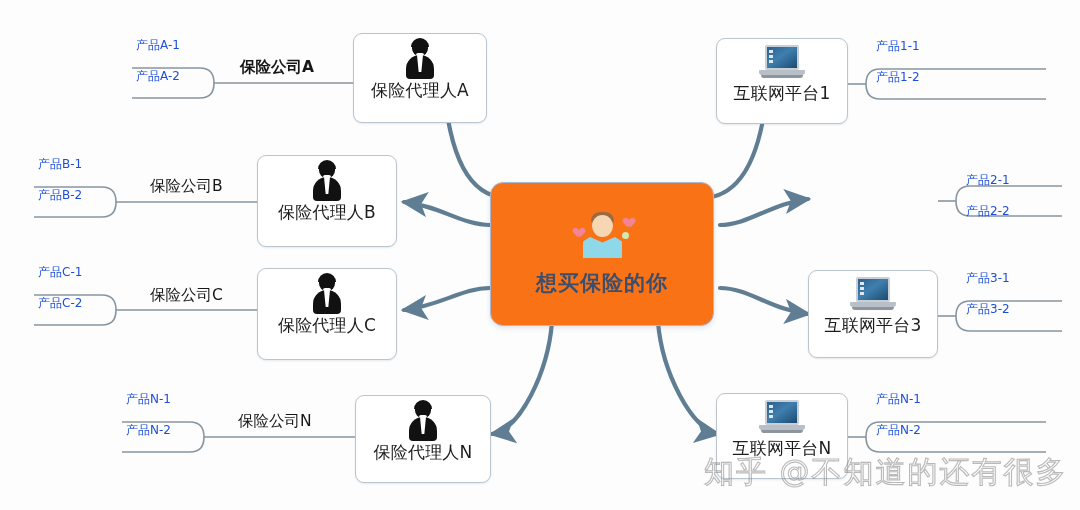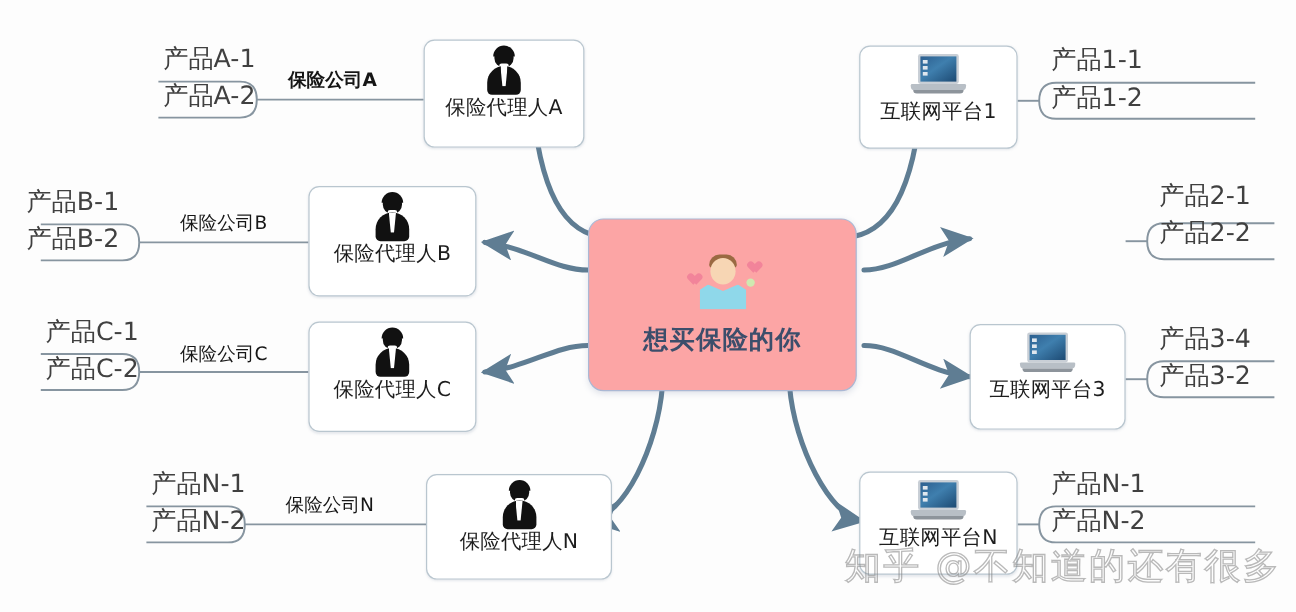--- a/index.html
+++ b/index.html
@@ -82,21 +82,21 @@
   }
   .ico-laptop .base2{
     position:absolute;left:2px;top:30px;width:42px;height:3px;
     background:#8d949b;border-radius:0 0 3px 3px;
   }
 
   
   #center{
     position:absolute;
     box-sizing:border-box;
-    background:#fca5a5;
+    background:#f97316;
     border:1.5px solid #aab8d4;
     border-radius:13px;
     display:flex;flex-direction:column;align-items:center;justify-content:center;
     box-shadow:0 2px 5px rgba(110,125,160,.20);
     font-family:Liberation Serif, serif;
   }
   #center .ctitle{
     font-size:21px;font-weight:bold;color:#3c4e6b;letter-spacing:1px;white-space:nowrap;
   }
   .ico-person{position:relative;width:66px;height:48px;margin-bottom:10px;}
@@ -120,21 +120,21 @@
   .ico-person .h-left{left:2px;top:13px;}
   .ico-person .h-right{left:52px;top:3px;}
   .ico-person .dot{
     position:absolute;left:53px;top:21px;width:7px;height:7px;border-radius:50%;
     background:#cfe9b0;
   }
 
   
   .pgroup{position:absolute;width:118px;height:62px;}
   .pgroup .ptext{
-    position:absolute;left:4px;font-size:21px;color:#404040;white-space:nowrap;line-height:1;
+    position:absolute;left:4px;font-size:12px;color:#1d4ed8;white-space:nowrap;line-height:1;
   }
   .pgroup .p1{top:2px;}
   .pgroup .p2{top:33px;}
 
   
   .elabel{
     position:absolute;font-size:15.5px;color:#161616;white-space:nowrap;line-height:1;
   }
 
   
@@ -241,21 +241,21 @@
     <div class="ico-agent">
       <div class="hair"></div>
         <div class="head"></div>
         <div class="neck"></div>
       <div class="body"></div>
         <div class="shirt"></div>
     </div>
     <div class="label">保险代理人C</div>
   </div>
 
-  <div class="node" style="left:355px;top:395px;width:155px;height:88px;align-items:center;">
+  <div class="node" style="left:355px;top:395px;width:136px;height:88px;align-items:center;">
     <div class="ico-agent">
       <div class="hair"></div>
         <div class="head"></div>
         <div class="neck"></div>
       <div class="body"></div>
         <div class="shirt"></div>
     </div>
     <div class="label">保险代理人N</div>
   </div>
 
@@ -307,43 +307,43 @@
 
   <div class="elabel" style="left:240px;top:60px;font-weight:bold;">保险公司A</div>
   <div class="elabel" style="left:150px;top:179px;">保险公司B</div>
   <div class="elabel" style="left:150px;top:288px;">保险公司C</div>
   <div class="elabel" style="left:238px;top:414px;">保险公司N</div>
 
   <div class="pgroup" style="left:132px;top:37px;">
     <div class="ptext p1">产品A-1</div>
     <div class="ptext p2">产品A-2</div>
   </div>
-  <div class="pgroup" style="left:18px;top:156px;text-align:right;">
+  <div class="pgroup" style="left:34px;top:156px;text-align:right;">
     <div class="ptext p1">产品B-1</div>
     <div class="ptext p2">产品B-2</div>
   </div>
   <div class="pgroup" style="left:34px;top:264px;">
     <div class="ptext p1">产品C-1</div>
     <div class="ptext p2">产品C-2</div>
   </div>
   <div class="pgroup" style="left:122px;top:391px;">
     <div class="ptext p1">产品N-1</div>
     <div class="ptext p2">产品N-2</div>
   </div>
 
   <div class="pgroup" style="left:872px;top:38px;">
     <div class="ptext p1">产品1-1</div>
     <div class="ptext p2">产品1-2</div>
   </div>
-  <div class="pgroup" style="left:962px;top:151px;">
+  <div class="pgroup" style="left:962px;top:172px;">
     <div class="ptext p1">产品2-1</div>
     <div class="ptext p2">产品2-2</div>
   </div>
   <div class="pgroup" style="left:962px;top:270px;">
-    <div class="ptext p1">产品3-4</div>
+    <div class="ptext p1">产品3-1</div>
     <div class="ptext p2">产品3-2</div>
   </div>
   <div class="pgroup" style="left:872px;top:391px;">
     <div class="ptext p1">产品N-1</div>
     <div class="ptext p2">产品N-2</div>
   </div>
 
   <div id="watermark">知乎 @不知道的还有很多</div>
 
 </div>

